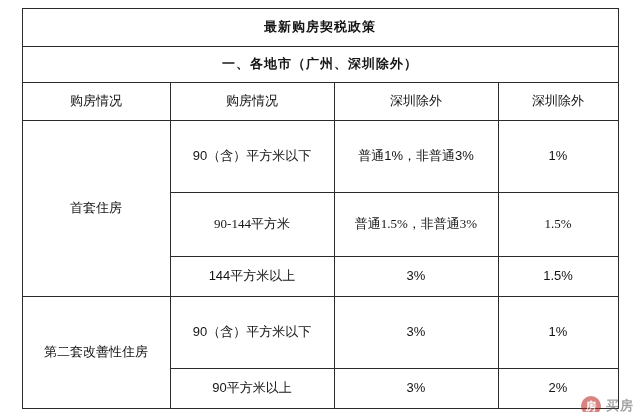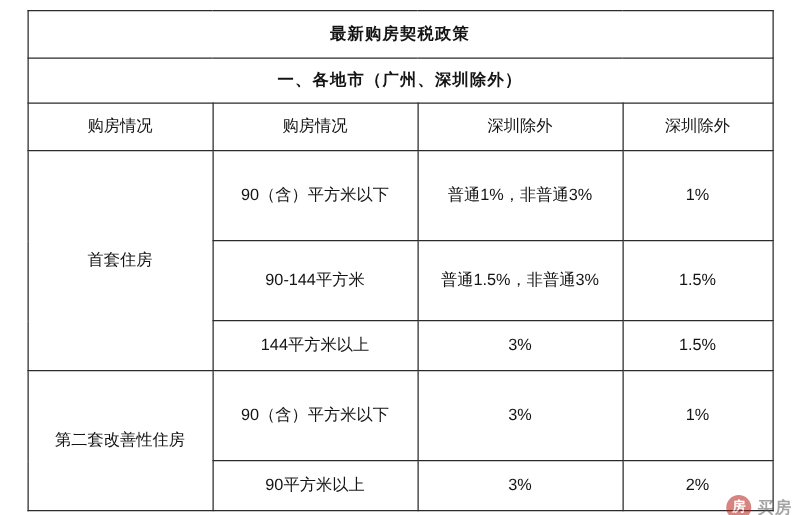--- a/index.html
+++ b/index.html
@@ -60,20 +60,21 @@
   .rowcat-cell {
     font-size: 13.5px;
     font-weight: normal;
   }
   .tall {
     height: 72px;
     margin-top: 37px;
   }
   .mid {
     height: 64px;
+    font-family: Liberation Serif, serif;
   }
   .short {
     height: 40px;
   }
   .col-a { width: 148px; }
   .col-b { width: 164px; }
   .col-c { width: 164px; }
   .col-d { width: 120px; }
 
   .watermark {

